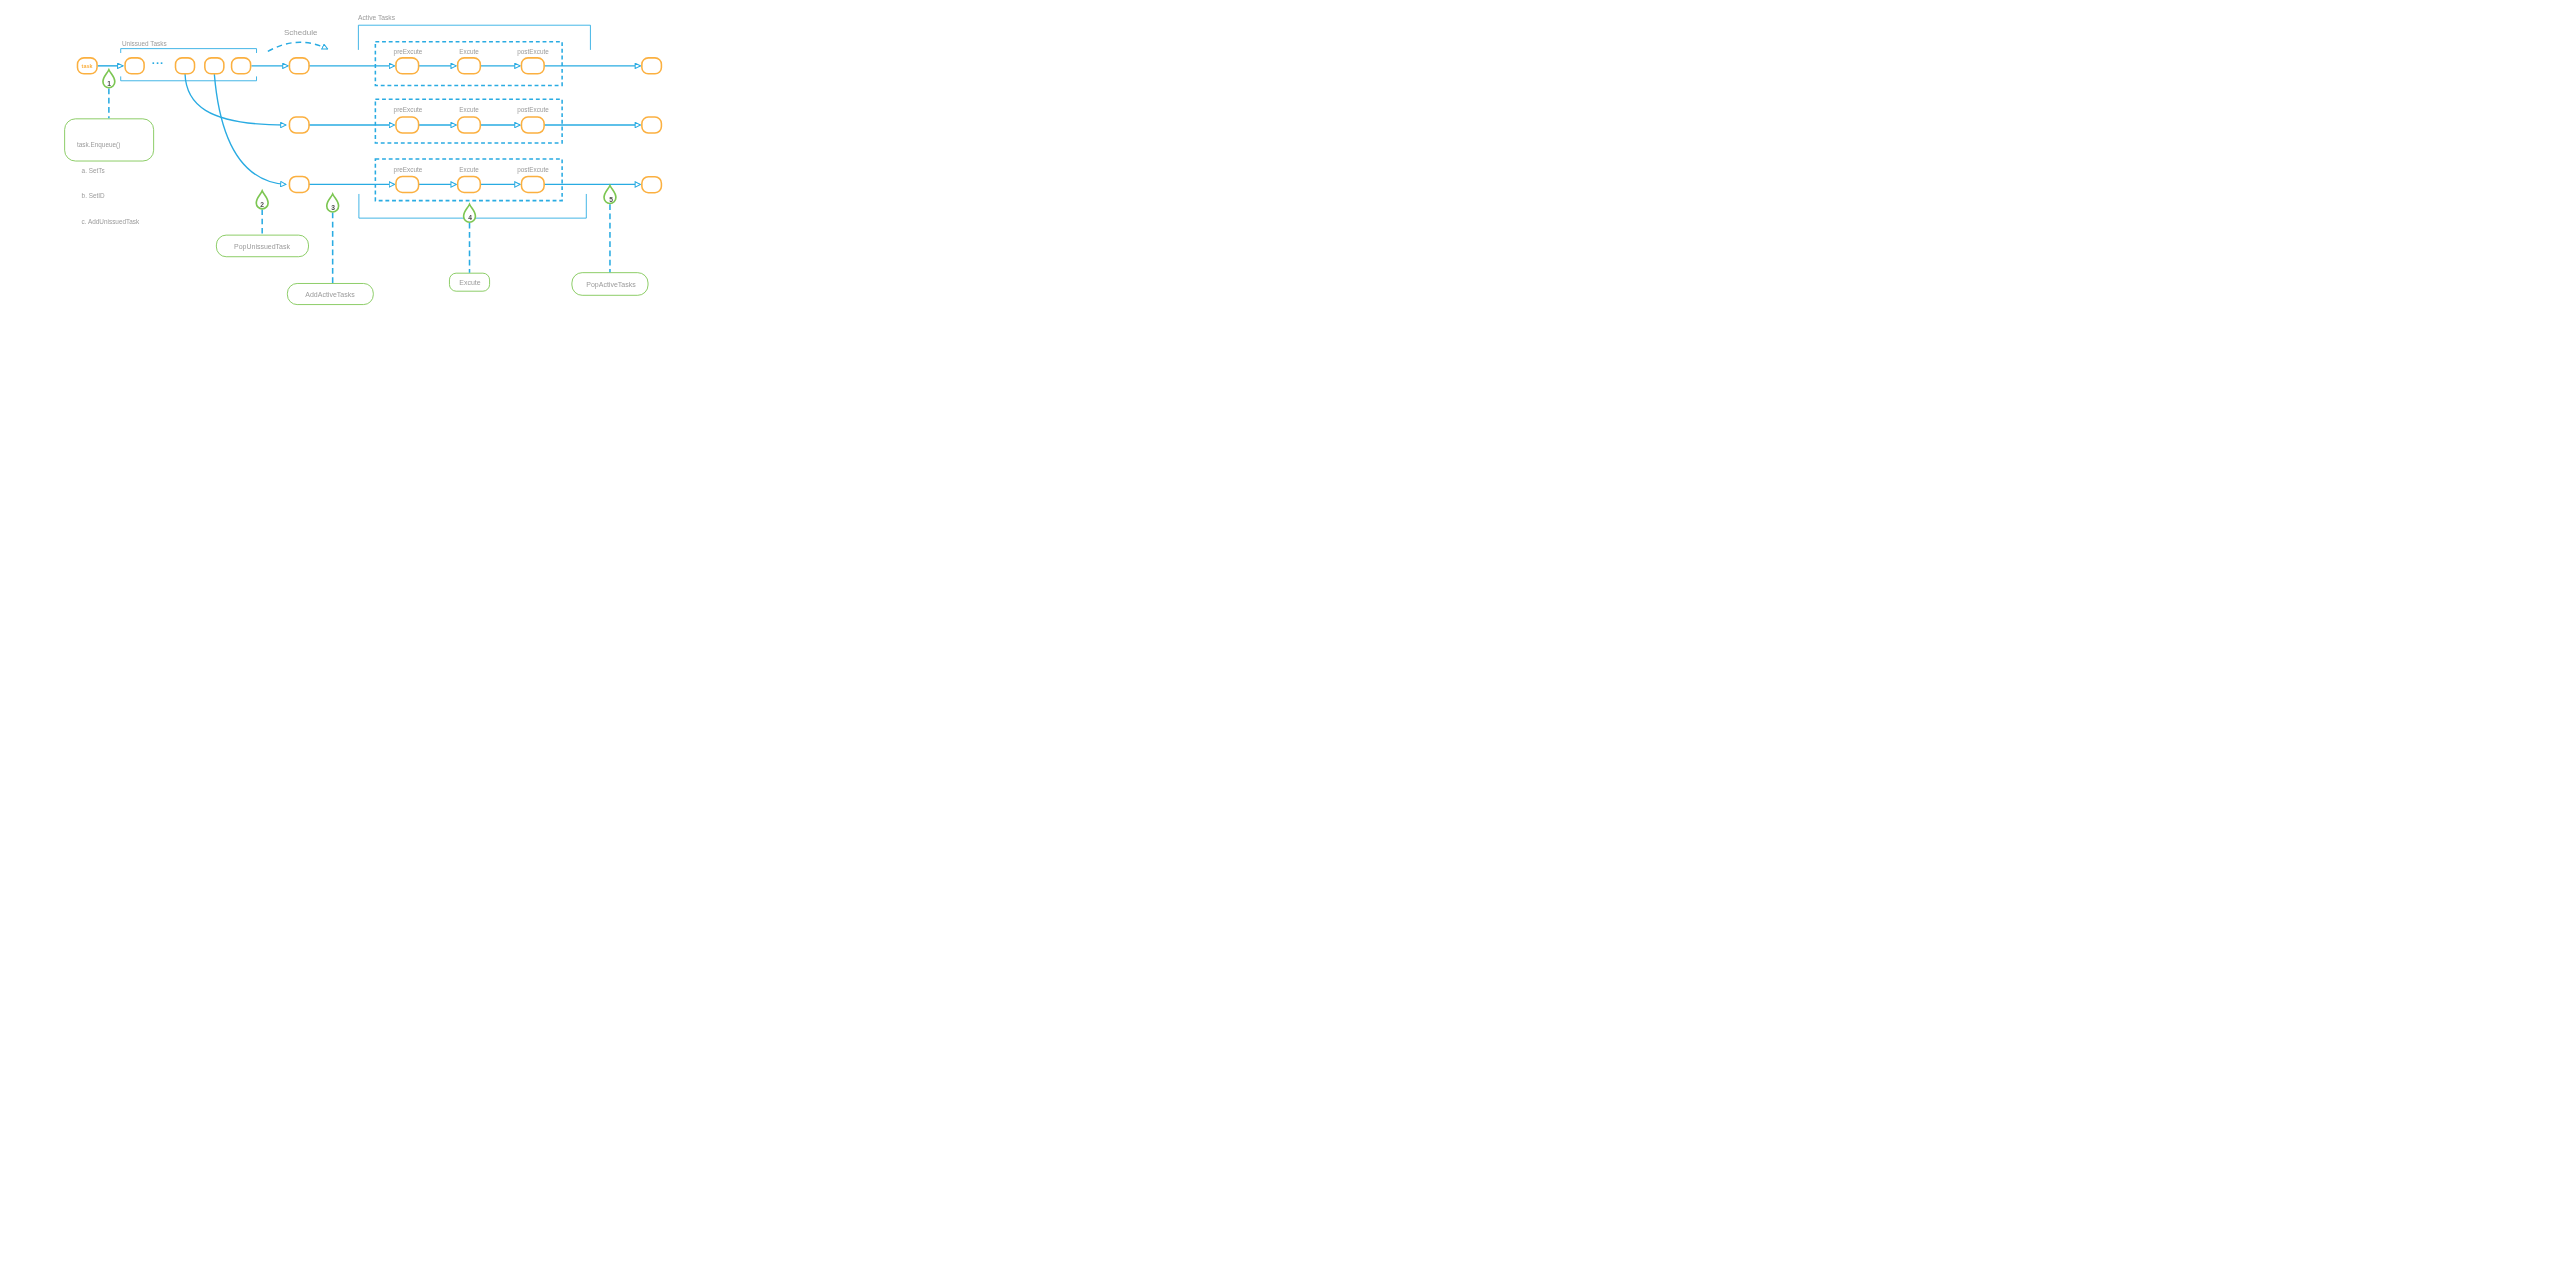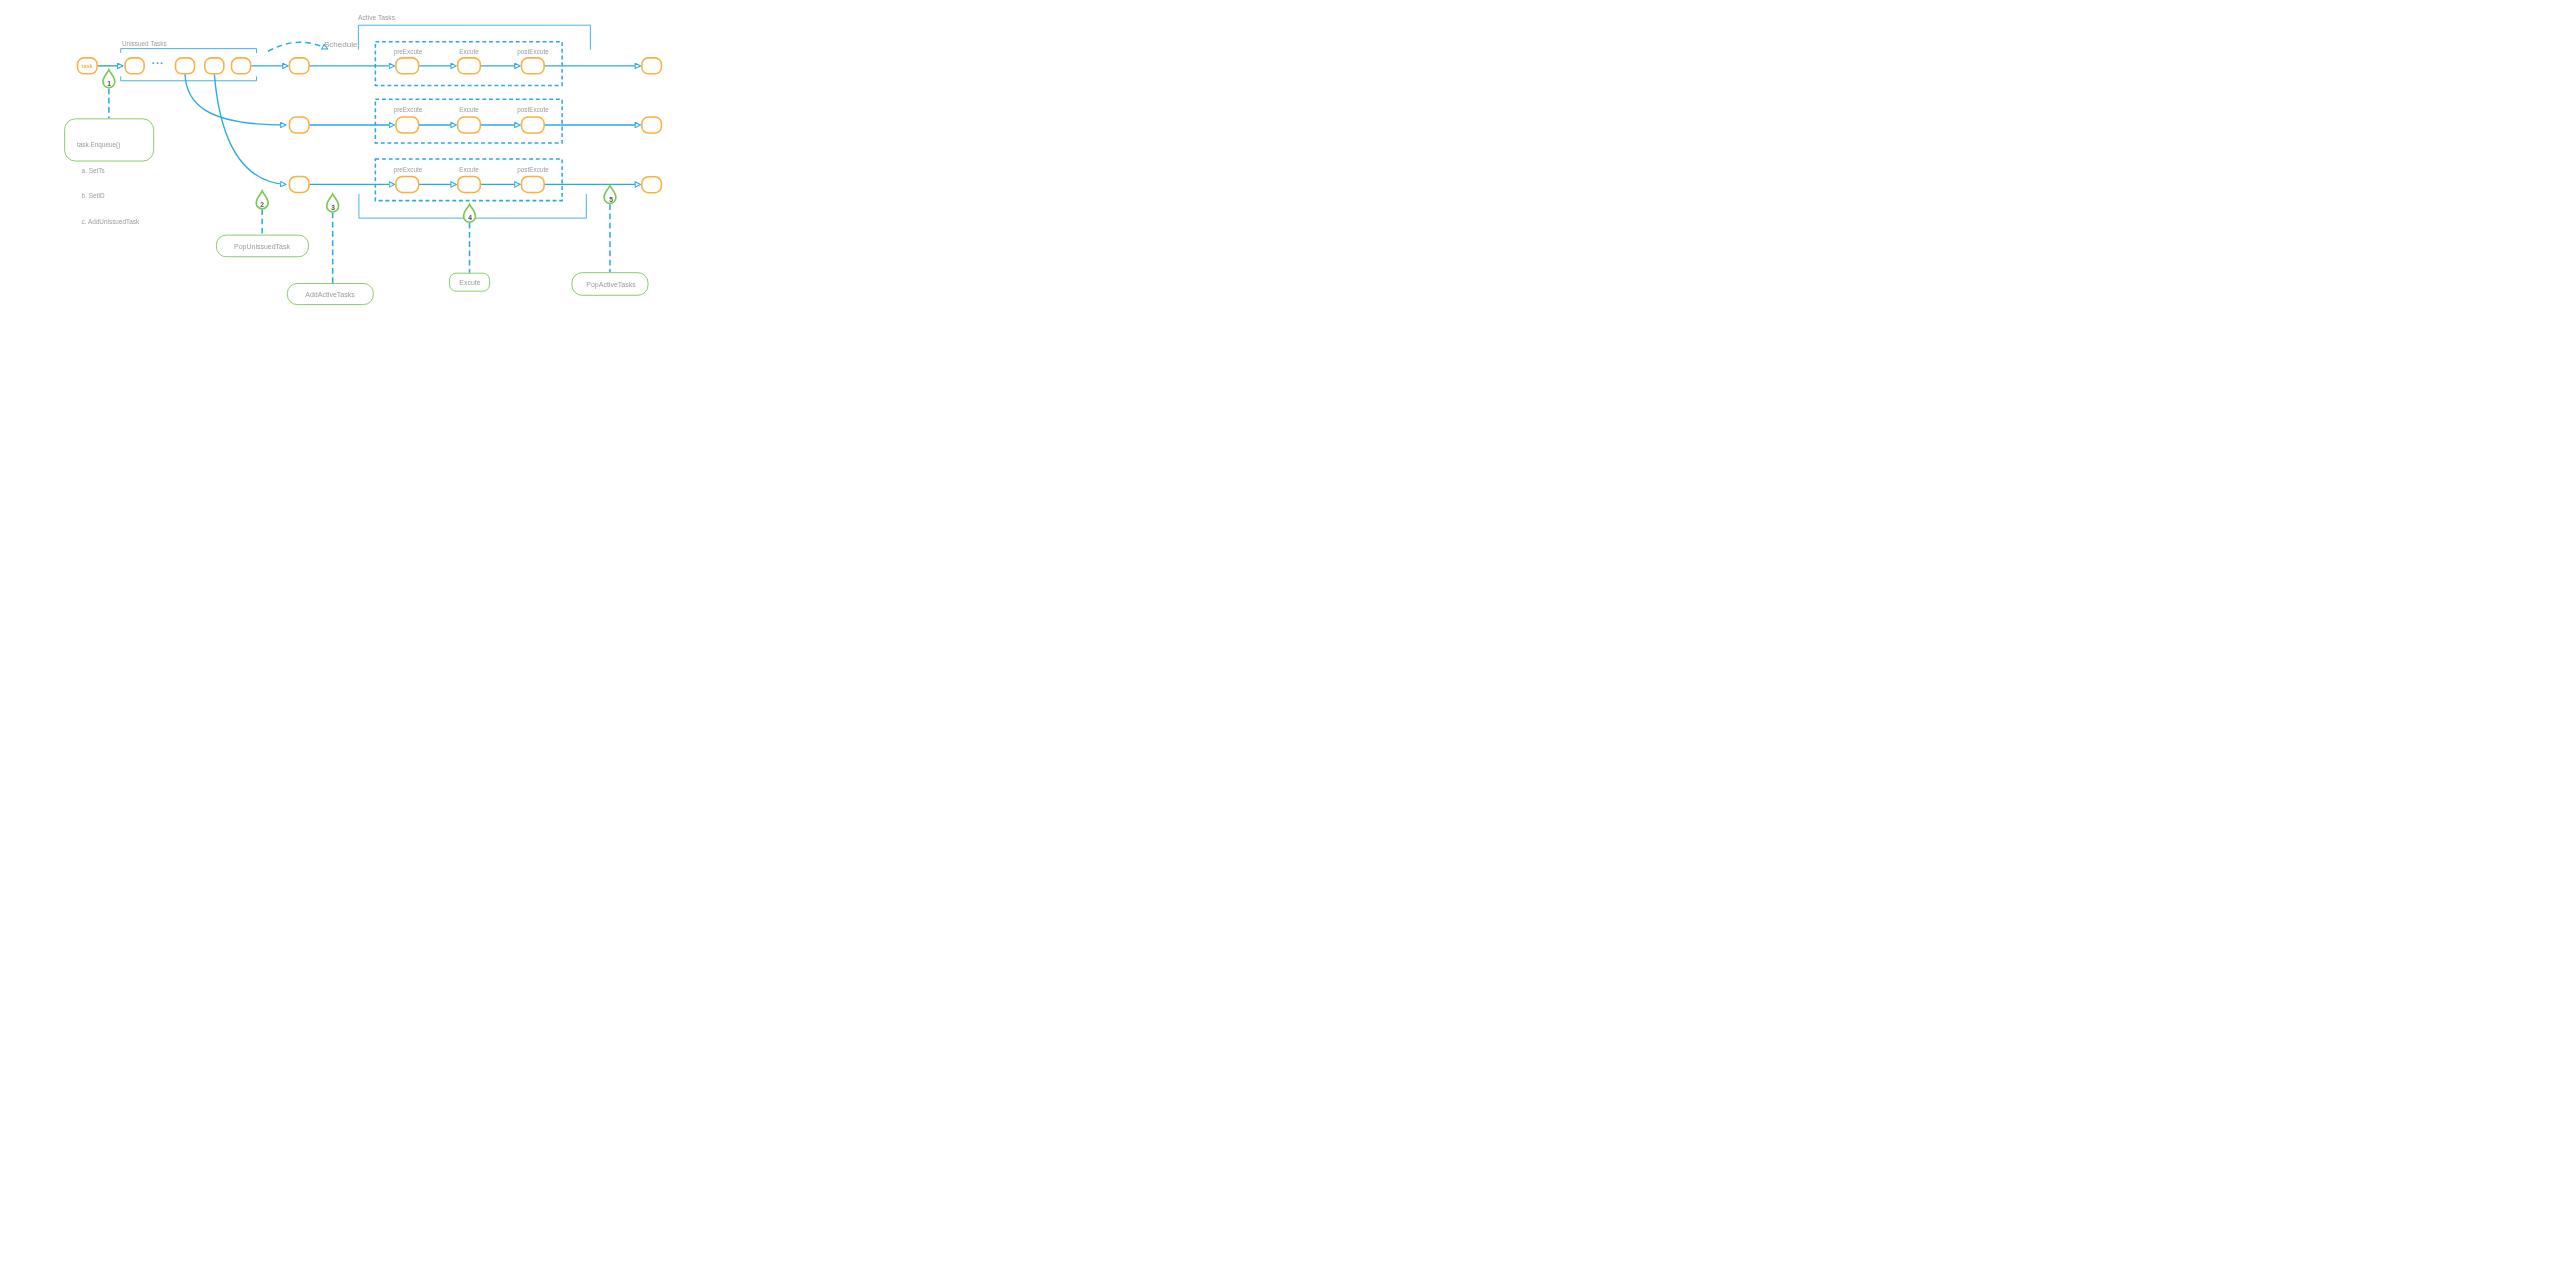--- a/index.html
+++ b/index.html
@@ -103,21 +103,21 @@
   <g fill="#ffffff" stroke="#7CC652" stroke-width="3.2">
     <path transform="translate(211,159.5)" d="M0,-24 C3.5,-16 11.5,-10.5 11.5,-0.5 A11.5,11.5 0 1,1 -11.5,-0.5 C-11.5,-10.5 -3.5,-16 0,-24 Z"></path>
     <path transform="translate(509,395)" d="M0,-24 C3.5,-16 11.5,-10.5 11.5,-0.5 A11.5,11.5 0 1,1 -11.5,-0.5 C-11.5,-10.5 -3.5,-16 0,-24 Z"></path>
     <path transform="translate(646,401)" d="M0,-24 C3.5,-16 11.5,-10.5 11.5,-0.5 A11.5,11.5 0 1,1 -11.5,-0.5 C-11.5,-10.5 -3.5,-16 0,-24 Z"></path>
     <path transform="translate(912,421)" d="M0,-24 C3.5,-16 11.5,-10.5 11.5,-0.5 A11.5,11.5 0 1,1 -11.5,-0.5 C-11.5,-10.5 -3.5,-16 0,-24 Z"></path>
     <path transform="translate(1185,384.5)" d="M0,-24 C3.5,-16 11.5,-10.5 11.5,-0.5 A11.5,11.5 0 1,1 -11.5,-0.5 C-11.5,-10.5 -3.5,-16 0,-24 Z"></path>
   </g>
 </svg>
 
 <div class="lbl" style="left:122px;top:40px;font-size:6.4px;">Unissued Tasks</div>
-<div class="lbl" style="left:284px;top:41px;font-size:8px;margin-left:40px;">Schedule</div>
+<div class="lbl" style="left:284px;top:29px;font-size:8px;">Schedule</div>
 <div class="lbl" style="left:358px;top:14px;font-size:6.7px;">Active Tasks</div>
 
 <div class="tasktxt" style="left:87px;top:66px;">task</div>
 <div class="dots" style="left:158px;top:55px;">...</div>
 
 <div class="lbl ctr" style="left:408px;top:52px;font-size:6.4px;">preExcute</div>
 <div class="lbl ctr" style="left:469px;top:52px;font-size:6.4px;">Excute</div>
 <div class="lbl ctr" style="left:533px;top:52px;font-size:6.4px;">postExcute</div>
 
 <div class="lbl ctr" style="left:408px;top:110px;font-size:6.4px;">preExcute</div>

